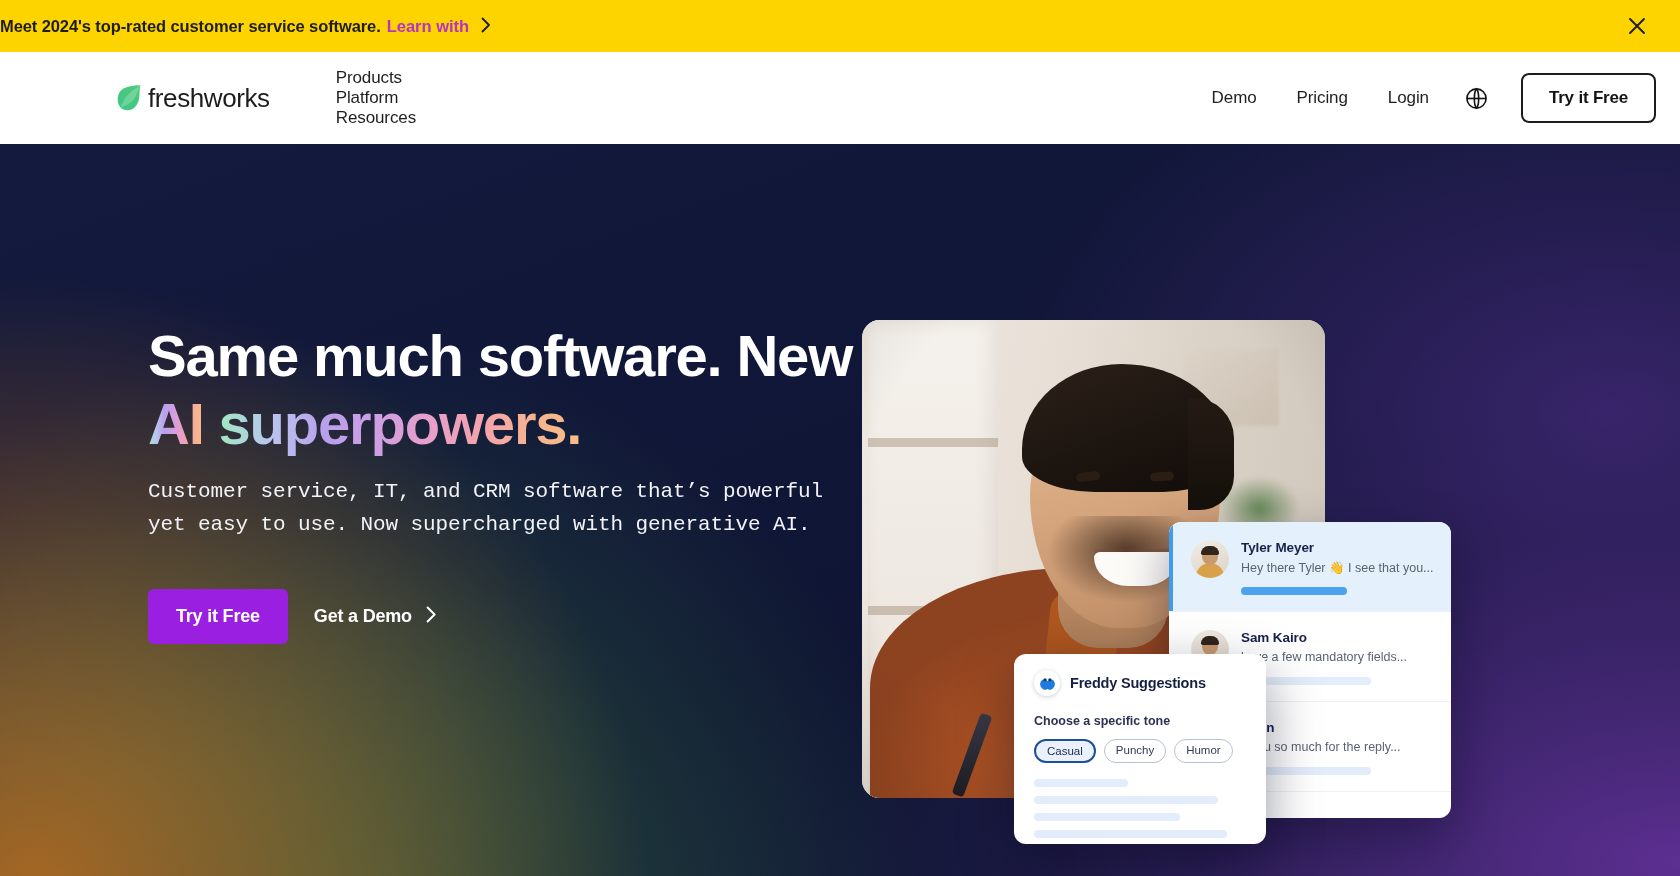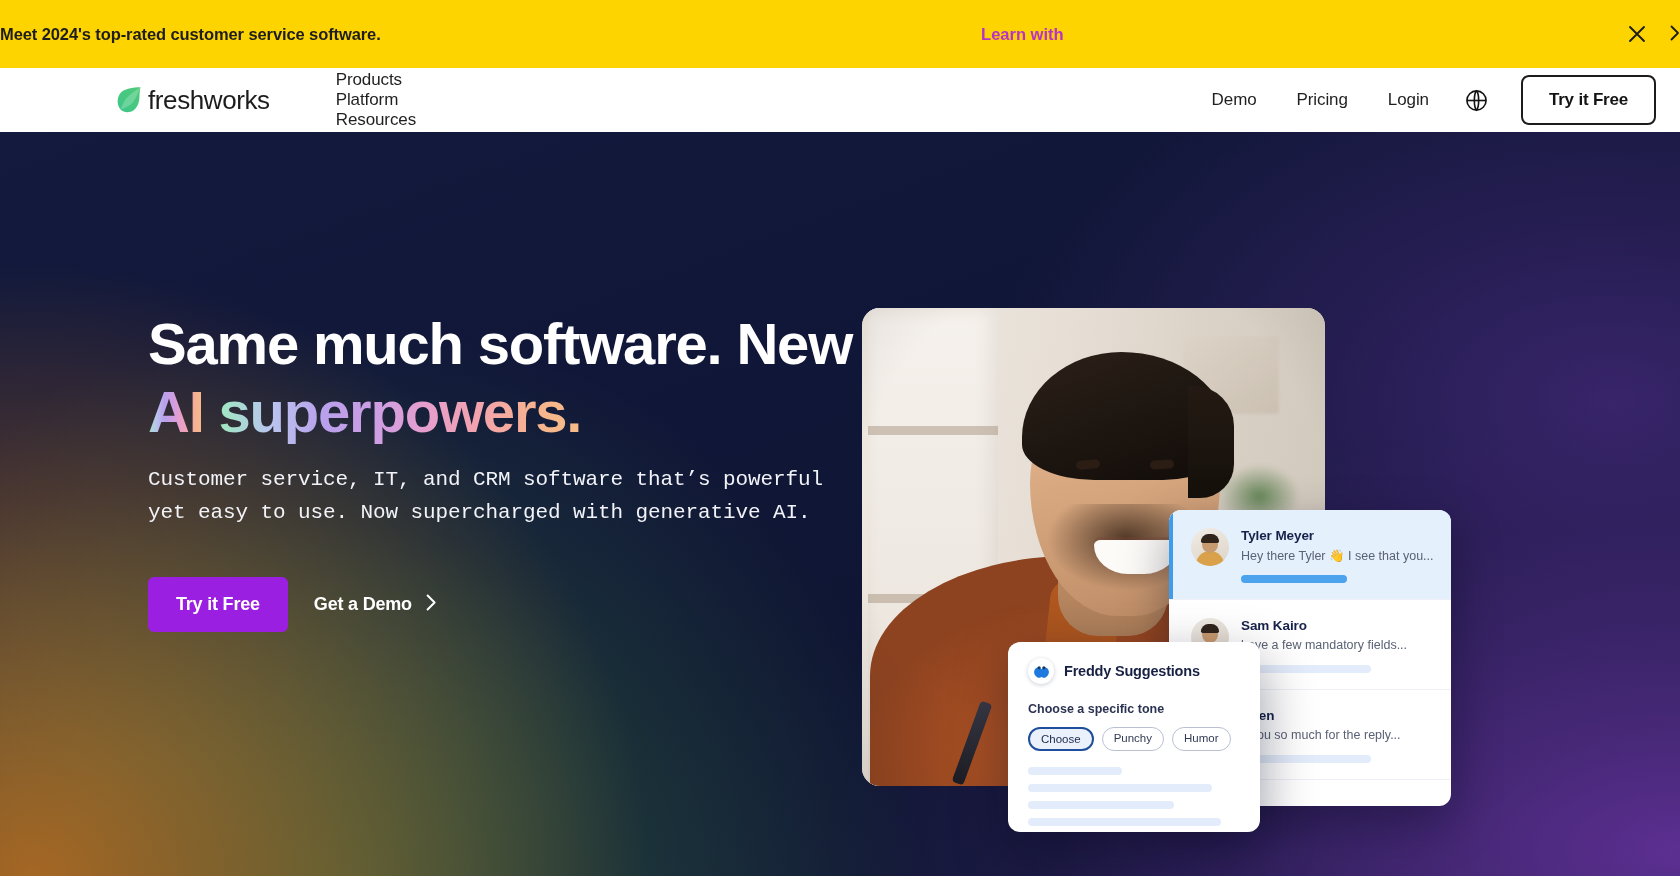--- a/index.html
+++ b/index.html
@@ -6,25 +6,25 @@
   html, body {
     width: 1680px; height: 876px;
     overflow: hidden;
     font-family: "Liberation Sans", sans-serif;
     background: #0d1130;
   }
 
   
   .banner {
     position: relative;
-    height: 68px;
+    height: 52px;
     background: #fdd300;
     display: flex;
     align-items: center;
-    justify-content: space-between;
+    justify-content: flex-start;
   }
   .banner-text {
     font-size: 16.5px;
     font-weight: 700;
     color: #1d1d1d;
     letter-spacing: -0.1px;
   }
   .banner-link {
     font-size: 16.5px;
     font-weight: 700;
@@ -44,21 +44,21 @@
     right: 28px;
     top: 50%;
     transform: translateY(-50%);
     width: 30px; height: 30px;
     display: flex; align-items: center; justify-content: center;
     cursor: pointer;
   }
 
   
   .navbar {
-    height: 64px;
+    height: 92px;
     background: #ffffff;
     display: flex;
     align-items: center;
     padding: 0 0 0 116px;
     position: relative;
   }
   .brand { display: flex; align-items: center; gap: 6px; cursor: pointer; }
   .brand-mark { width: 26px; height: 28px; display: block; }
   .brand-name {
     font-size: 26px;
@@ -345,21 +345,21 @@
   .bar {
     height: 8px; border-radius: 5px; margin-top: 9px;
   }
   .bar.blue { background: #4aa3ec; width: 106px; }
   .bar.faint { background: #e3ecfb; width: 130px; }
   .conv-row .bar { margin-left: 50px; }
 
   
   .freddy-card {
     position: absolute;
-    left: 146px; top: 334px;
+    left: 152px; top: 334px;
     width: 252px; height: 190px;
     background: #ffffff;
     border-radius: 12px;
     box-shadow: 0 20px 54px rgba(5,8,30,.42);
     padding: 16px 18px 18px 20px;
   }
   .freddy-head { display: flex; align-items: center; gap: 10px; }
   .freddy-badge {
     width: 26px; height: 26px; border-radius: 50%;
     background: #ffffff;
@@ -548,21 +548,21 @@
             <circle cx="7.2" cy="5.6" r="1.9" fill="#123a6b"></circle>
             <circle cx="12.8" cy="5.6" r="1.9" fill="#123a6b"></circle>
           </svg>
         </span>
         <span class="freddy-title">Freddy Suggestions</span>
       </div>
 
       <div class="tone-label">Choose a specific tone</div>
 
       <div class="chips">
-        <span class="chip selected">Choose</span>
+        <span class="chip selected">Casual</span>
         <span class="chip">Punchy</span>
         <span class="chip">Humor</span>
       </div>
 
       <div class="skeletons">
         <div class="sk" style="width:44%"></div>
         <div class="sk" style="width:86%"></div>
         <div class="sk" style="width:68%"></div>
         <div class="sk" style="width:90%"></div>
       </div>

